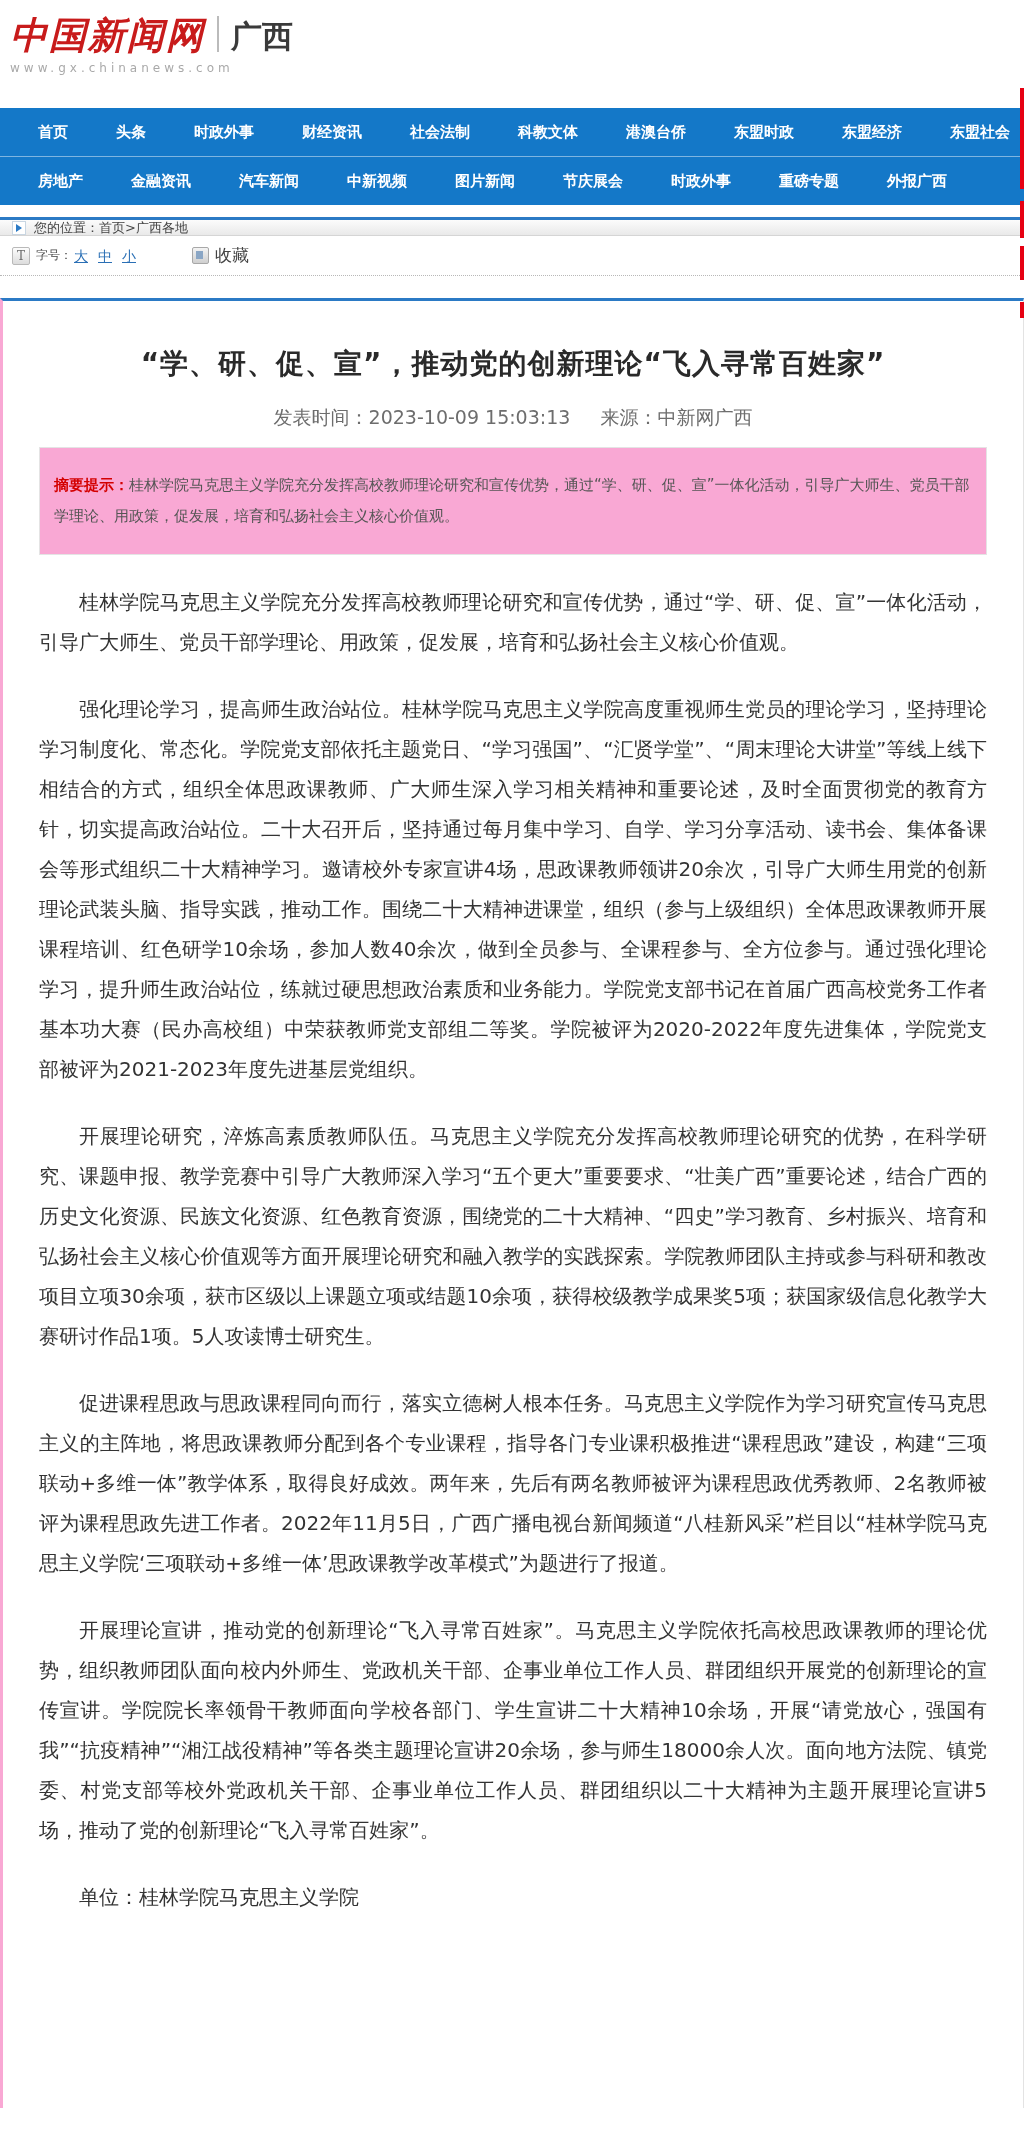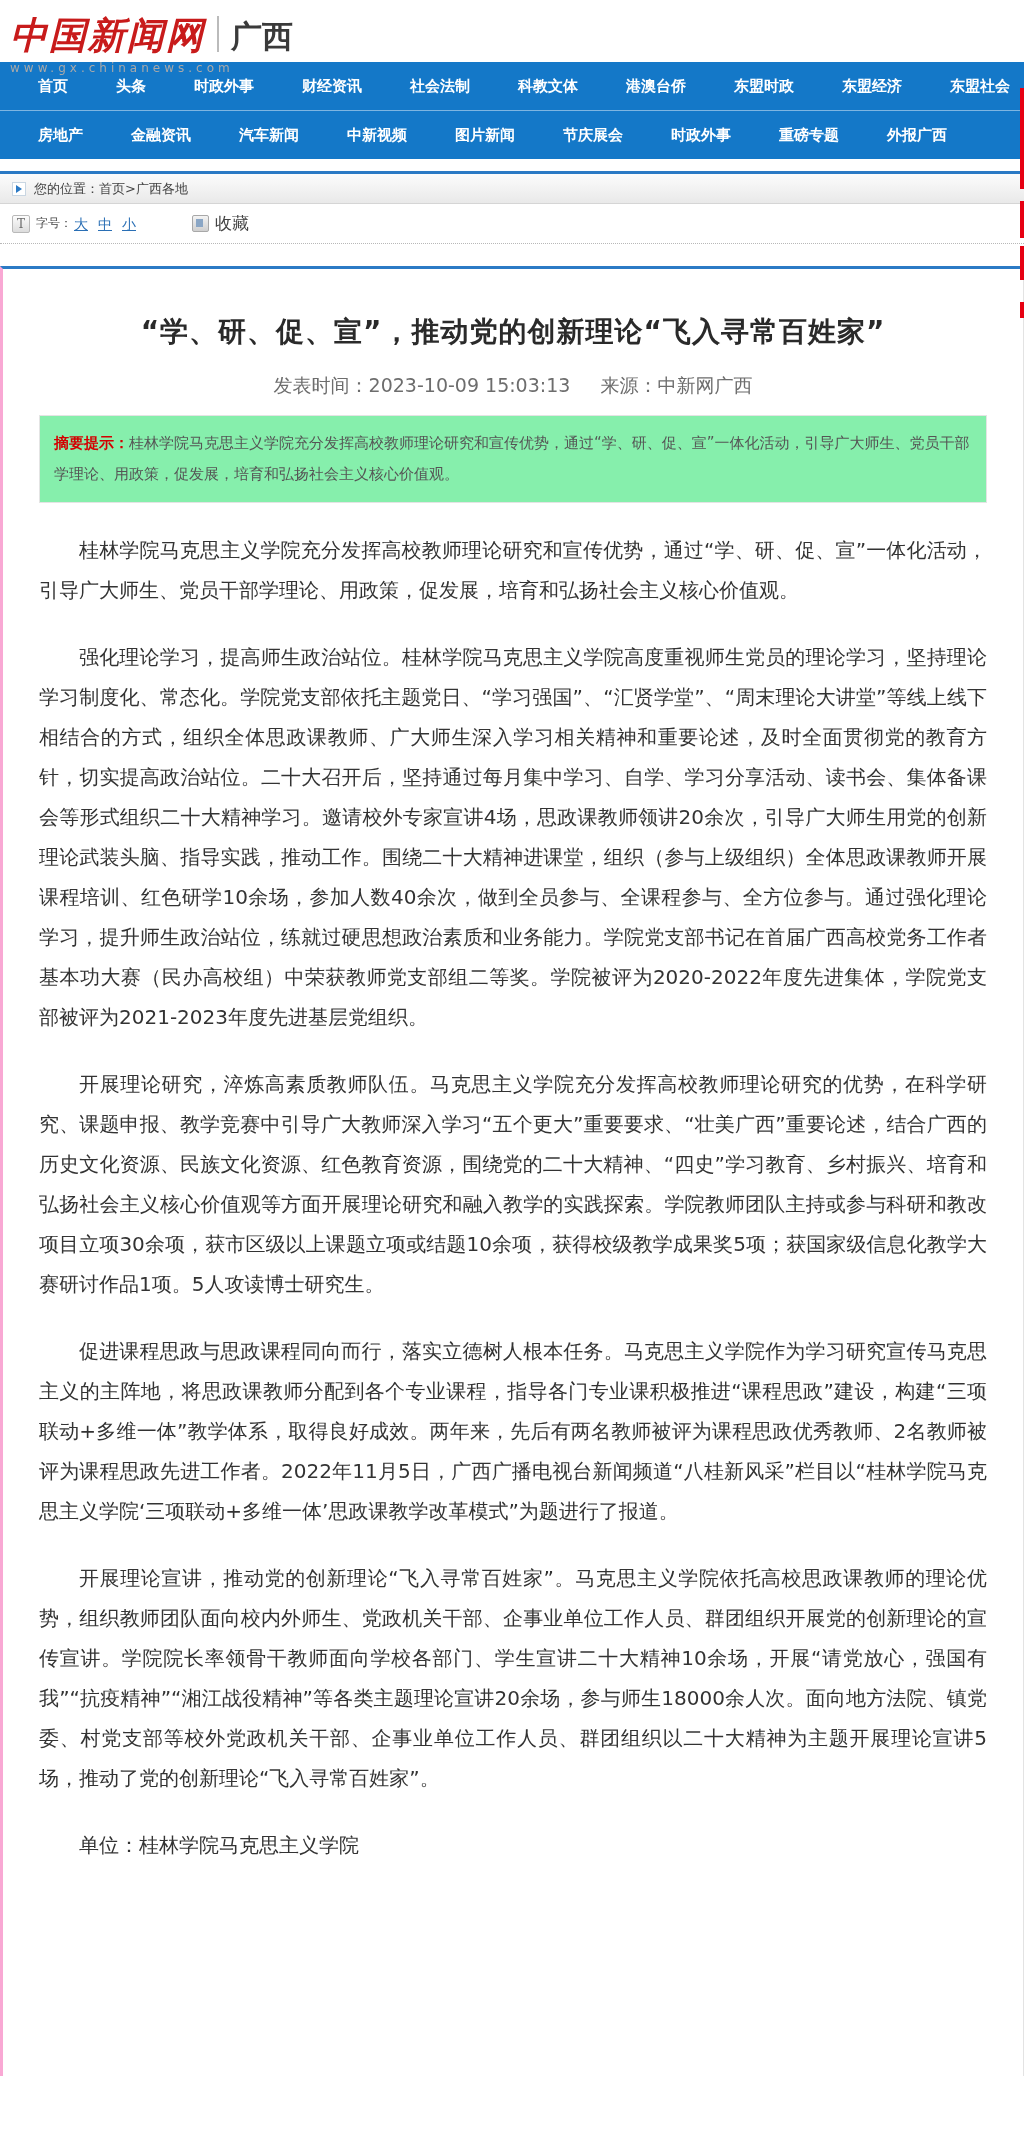--- a/index.html
+++ b/index.html
@@ -1,37 +1,37 @@
 <!DOCTYPE html>
 <html><head>
 <meta charset="utf-8">
 <style>
   * { margin:0; padding:0; box-sizing:border-box; }
   html,body { background:#fff; }
   body { font-family:"DejaVu Sans","Liberation Sans",sans-serif; color:#333; }
   .page { width:1024px; min-height:2144px; margin:0 auto; position:relative; overflow:hidden; background:#fff; }
 
   
-  .site-header { padding:16px 0 0 10px; height:62px; }
+  .site-header { padding:16px 0 0 10px; height:108px; }
   .logo-row { display:flex; align-items:flex-end; }
   .logo-cn { color:#c81b1b; font-size:37px; font-weight:bold; font-style:italic; letter-spacing:2px; line-height:1; }
   .logo-divider { width:2px; height:36px; background:#bbb; margin:0 12px 2px 12px; }
   .logo-region { color:#3a3a3a; font-size:31px; font-weight:bold; line-height:1; padding-bottom:2px; }
   .site-url { color:#a9a9a9; font-size:12px; letter-spacing:4px; margin-top:7px; }
 
   
   .navbar { background:#1478c8; width:100%; }
   .nav-row { list-style:none; display:flex; align-items:center; height:48px; padding-left:14px; white-space:nowrap; overflow:hidden; }
   .nav-row li { flex:0 0 auto; }
   .nav-row a { color:#fff; font-size:15px; font-weight:bold; text-decoration:none; padding:0 24px; cursor:pointer;font-family:Liberation Mono, monospace; }
   .nav-sep { height:1px; background:rgba(255,255,255,.45); }
 
   
   .breadcrumb-bar { margin-top:12px; border-top:3px solid #2b7ac5; border-bottom:1px solid #d5d5d5;
-    background:linear-gradient(#fcfcfc,#e9e9e9); height:33px; display:flex; align-items:center; padding-left:12px; }
+    background:linear-gradient(#fcfcfc,#e9e9e9); height:19px; display:flex; align-items:center; padding-left:12px; }
   .crumb-icon { width:14px; height:14px; background:#fff; border:1px solid #c9d6e2; display:inline-flex; align-items:center; justify-content:center; margin-right:8px; }
   .crumb-icon::after { content:""; width:0; height:0; border-left:6px solid #2b7ac5; border-top:4px solid transparent; border-bottom:4px solid transparent; }
   .breadcrumb-bar .crumb-label, .breadcrumb-bar .crumb-path { font-size:13px; color:#444; }
   .crumb-path { cursor:pointer; }
 
   
   .toolbar { height:40px; display:flex; align-items:center; padding-left:12px; border-bottom:1px dotted #b8b8b8; }
   .tool-icon { width:18px; height:18px; border:1px solid #b9b9b9; border-radius:2px; background:linear-gradient(#fdfdfd,#dcdcdc);
     display:inline-flex; align-items:center; justify-content:center; font-size:12px; color:#6a6a6a; margin-right:6px;
     font-family:"DejaVu Serif","Liberation Serif",serif; }
@@ -42,21 +42,21 @@
   .fav-icon { width:17px; height:17px; background:linear-gradient(#f4f4f4,#cfcfcf); border:1px solid #a8a8a8; border-radius:2px; position:relative; margin-right:6px; }
   .fav-icon::after { content:""; position:absolute; left:3px; top:3px; width:7px; height:8px; background:#8aa6c5; }
   .fav-link { font-size:17px; color:#444; text-decoration:none; cursor:pointer; }
 
   
   .article-box { margin-top:22px; border-top:3px solid #2b7ac5; border-left:3px solid #f9a8d4; border-right:1px solid #e3e3e3;
     min-height:1810px; padding:0 36px 40px 36px; background:#fff; }
   .article-title { font-size:28px; font-weight:bold; color:#2a2a2a; text-align:center; padding-top:44px; letter-spacing:1px; }
   .article-meta { text-align:center; font-size:19px; color:#6d6d6d; margin:22px 0 16px 0; }
   .article-meta .meta-item { margin:0 12px; }
-  .summary-box { border:1px solid #e4e4e4; background:#86efac; padding:12px 14px; font-size:15px; line-height:31px; color:#555; }
+  .summary-box { border:1px solid #e4e4e4; background:#f9a8d4; padding:22px 14px; font-size:15px; line-height:31px; color:#555; }
   .summary-label { color:#d40000; font-weight:bold; }
   .article-body p { font-size:20px; color:#333; line-height:40px; text-indent:2em; margin-top:27px; text-align:justify; }
   .article-author, .article-unit { font-size:20px; color:#333; line-height:40px; text-indent:2em; margin-top:27px; }
   .article-author { margin-top:40px; }
 
   
   .edge-strip { position:absolute; right:0; width:4px; background:#e60012; }
   .edge-strip.s1 { top:88px;  height:101px; }
   .edge-strip.s2 { top:201px; height:37px; }
   .edge-strip.s3 { top:246px; height:34px; }

